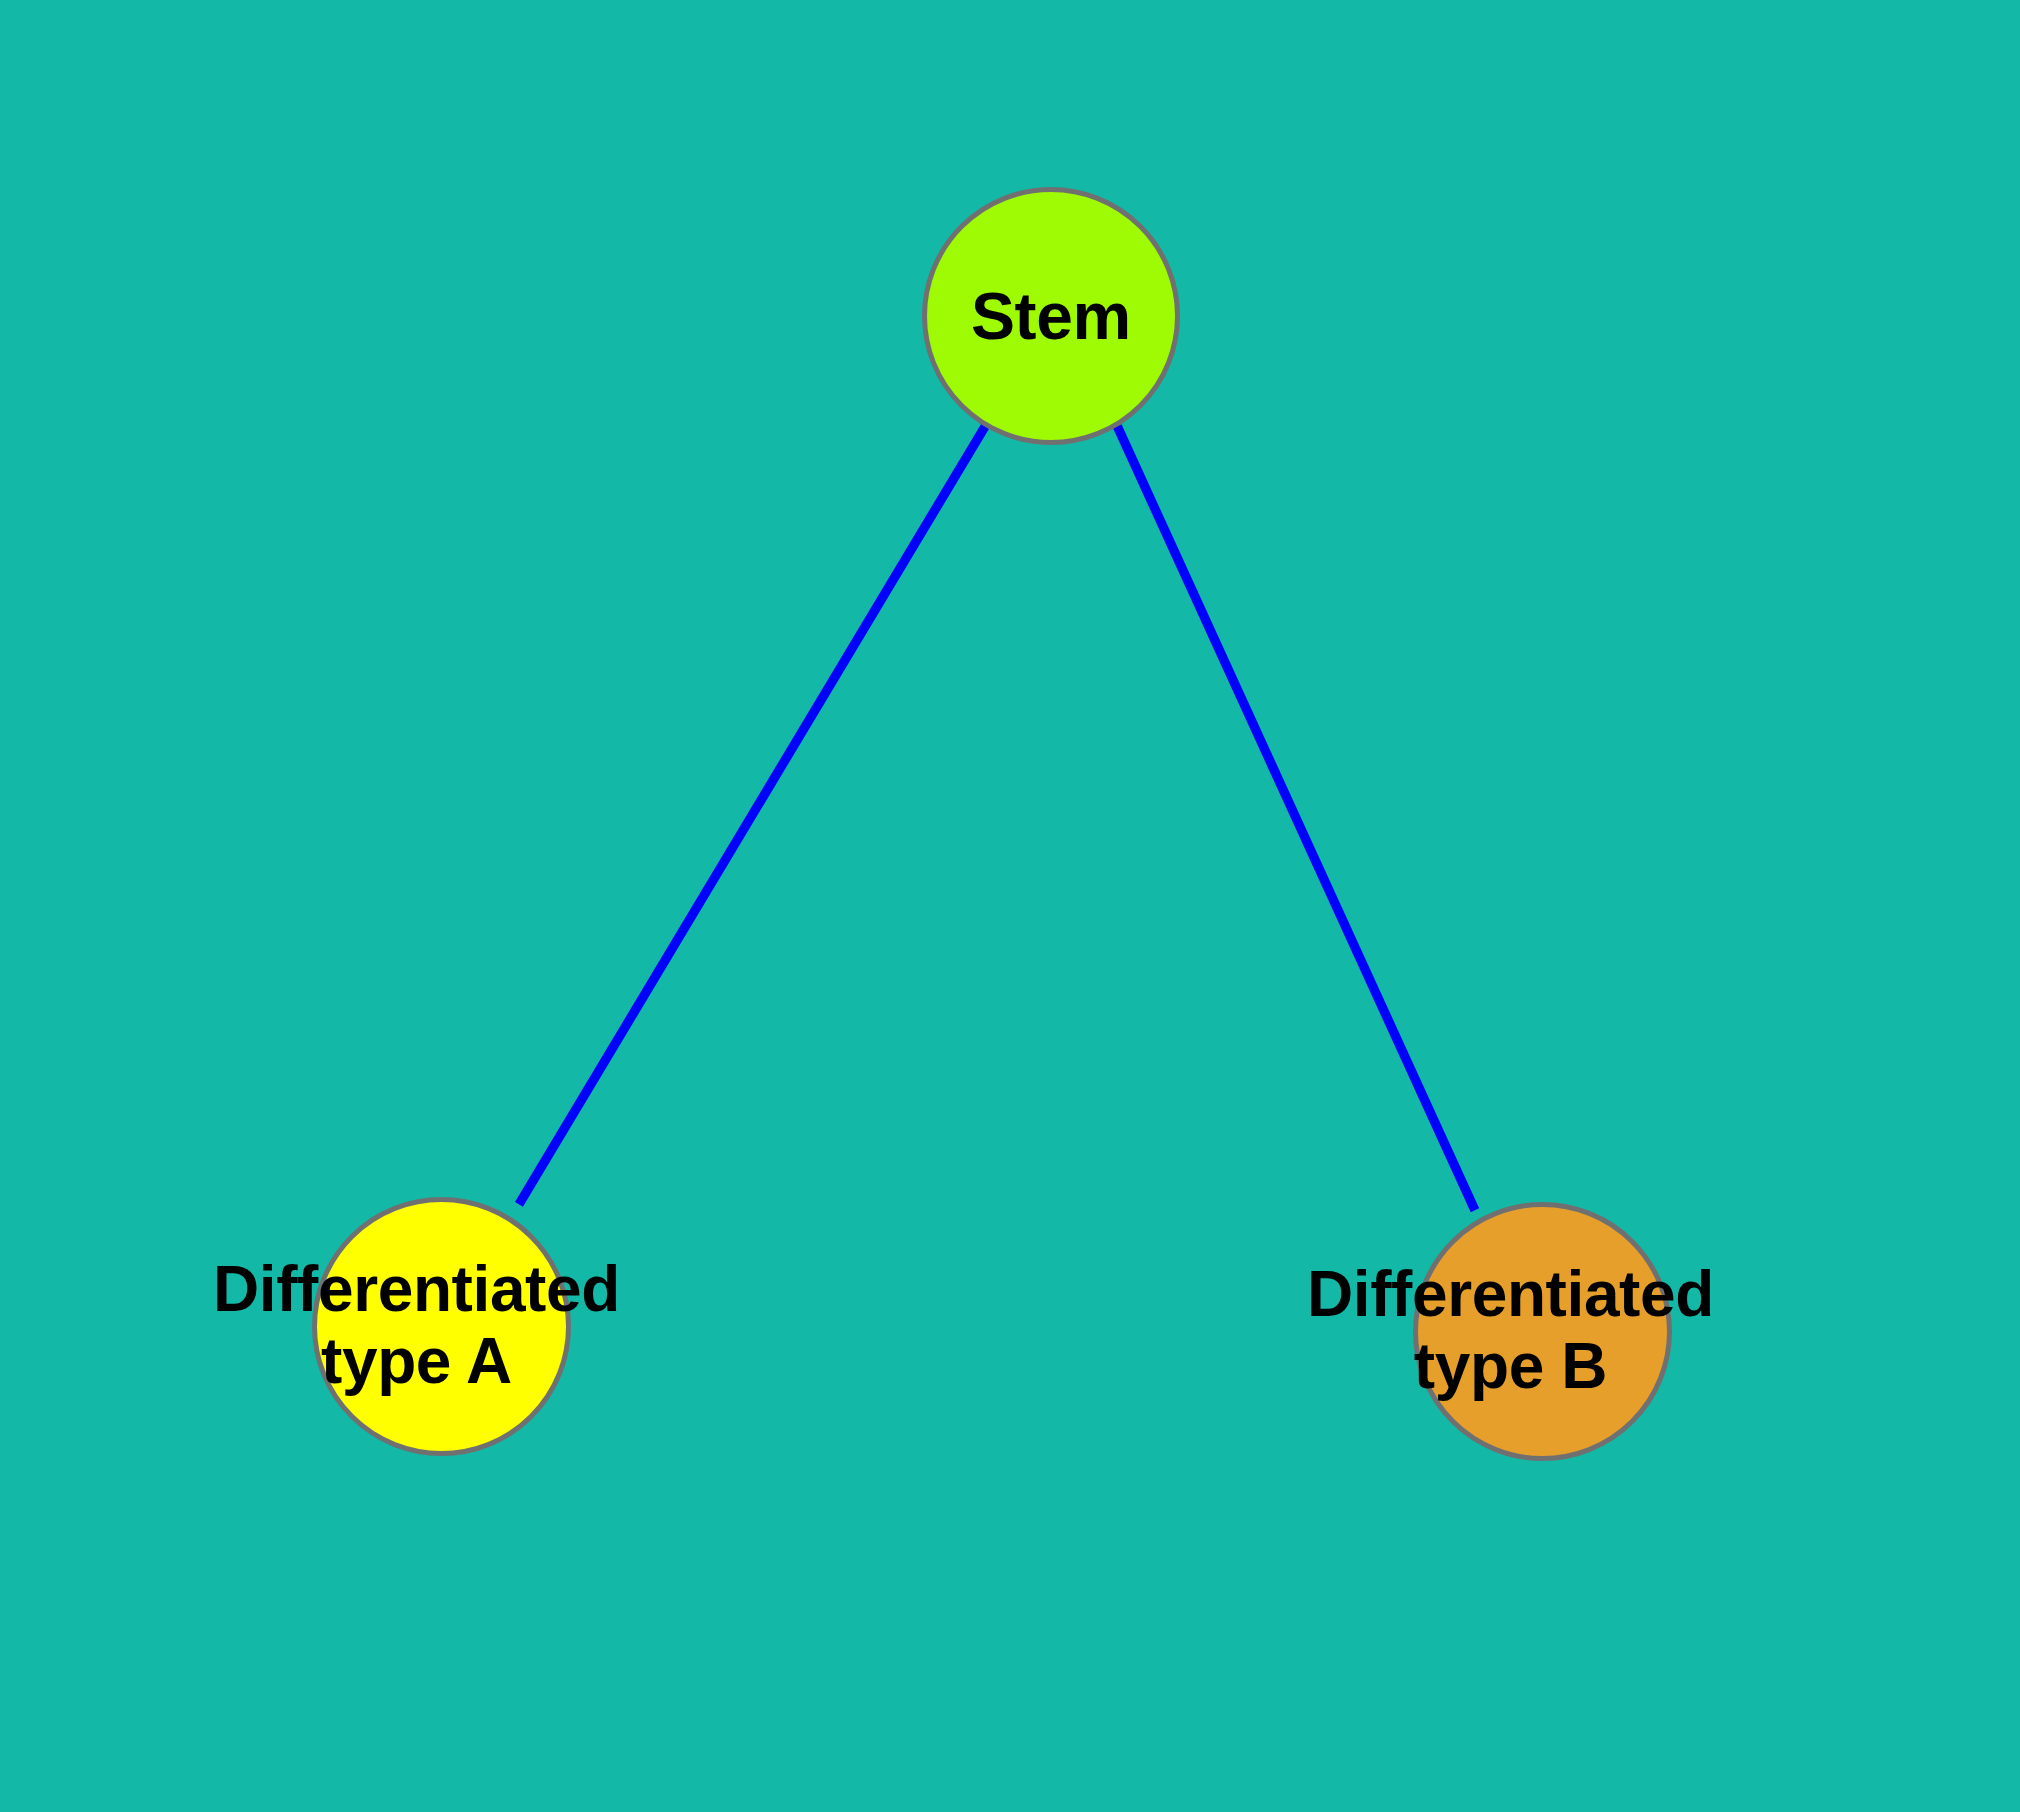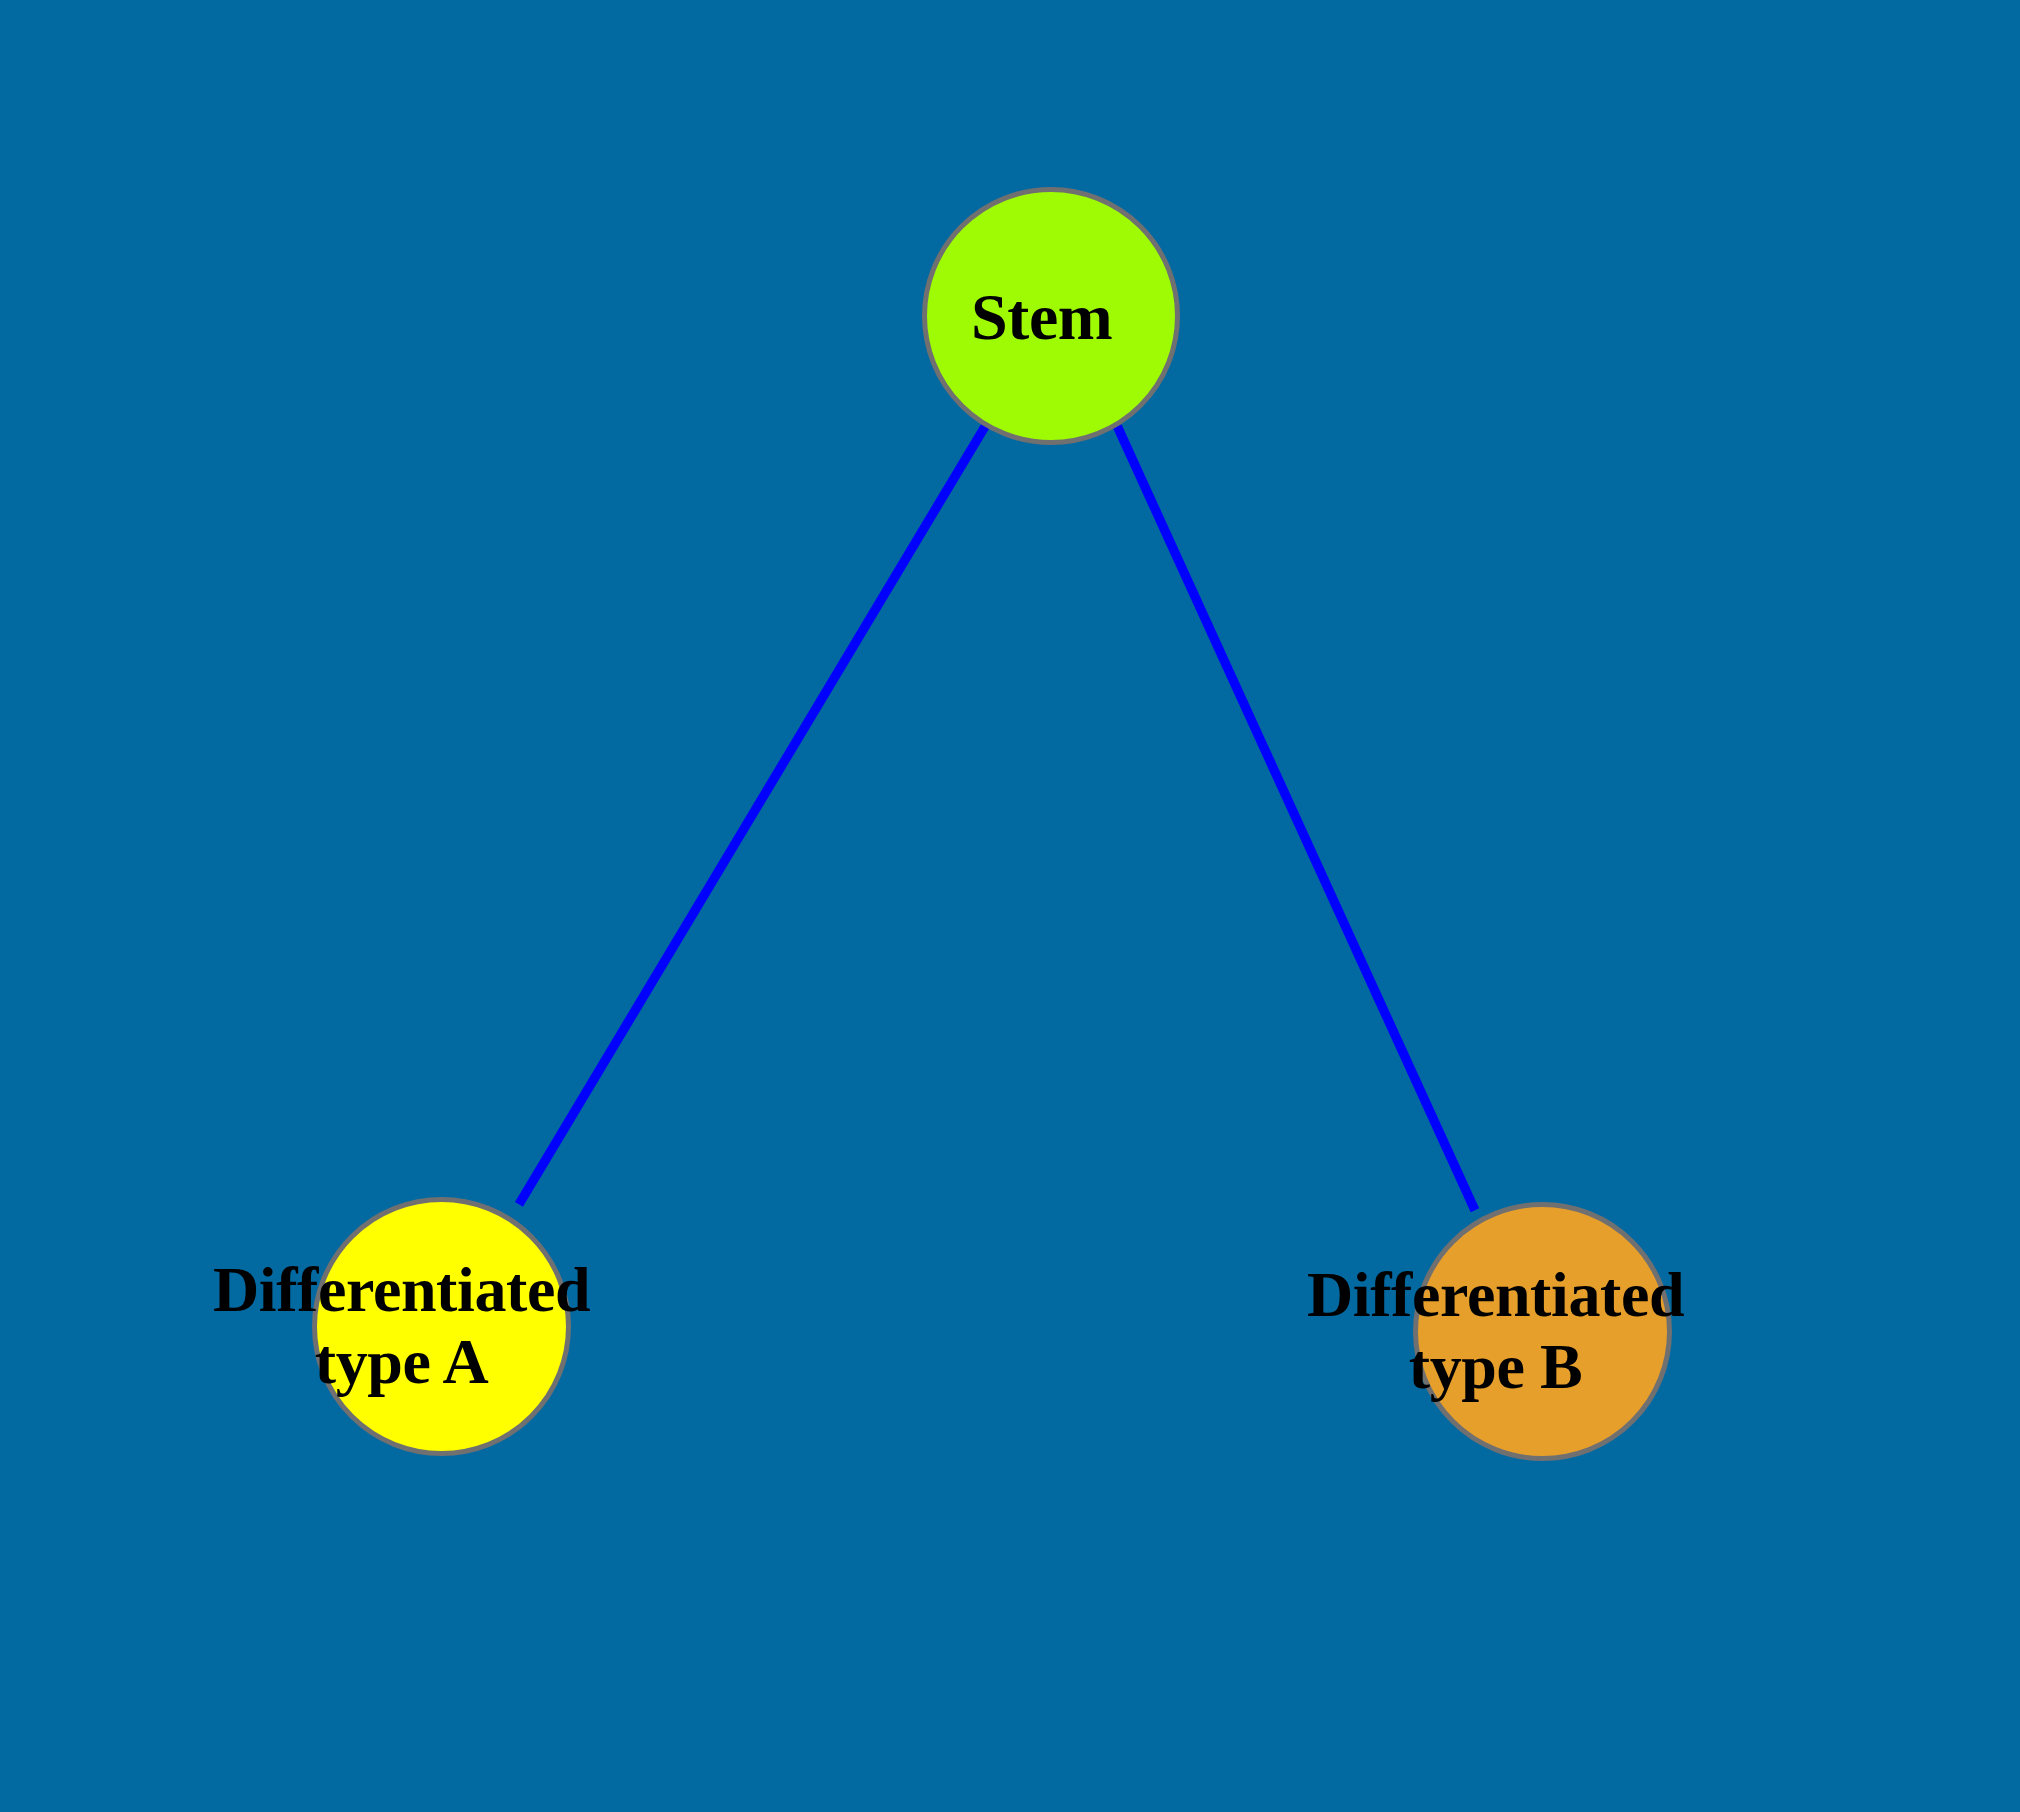--- a/index.html
+++ b/index.html
@@ -4,23 +4,23 @@
 <style>
   html, body {
     margin: 0;
     padding: 0;
     background: #ccccf8;
   }
   #canvas {
     position: relative;
     width: 2021px;
     height: 1812px;
-    background: #0369a1;
+    background: #14b8a6;
     overflow: hidden;
-    font-family: Liberation Serif, serif;
+    font-family: Liberation Sans, sans-serif;
   }
   #edge-layer {
     position: absolute;
     left: 0;
     top: 0;
     width: 2021px;
     height: 1812px;
   }
   .node {
     position: absolute;

